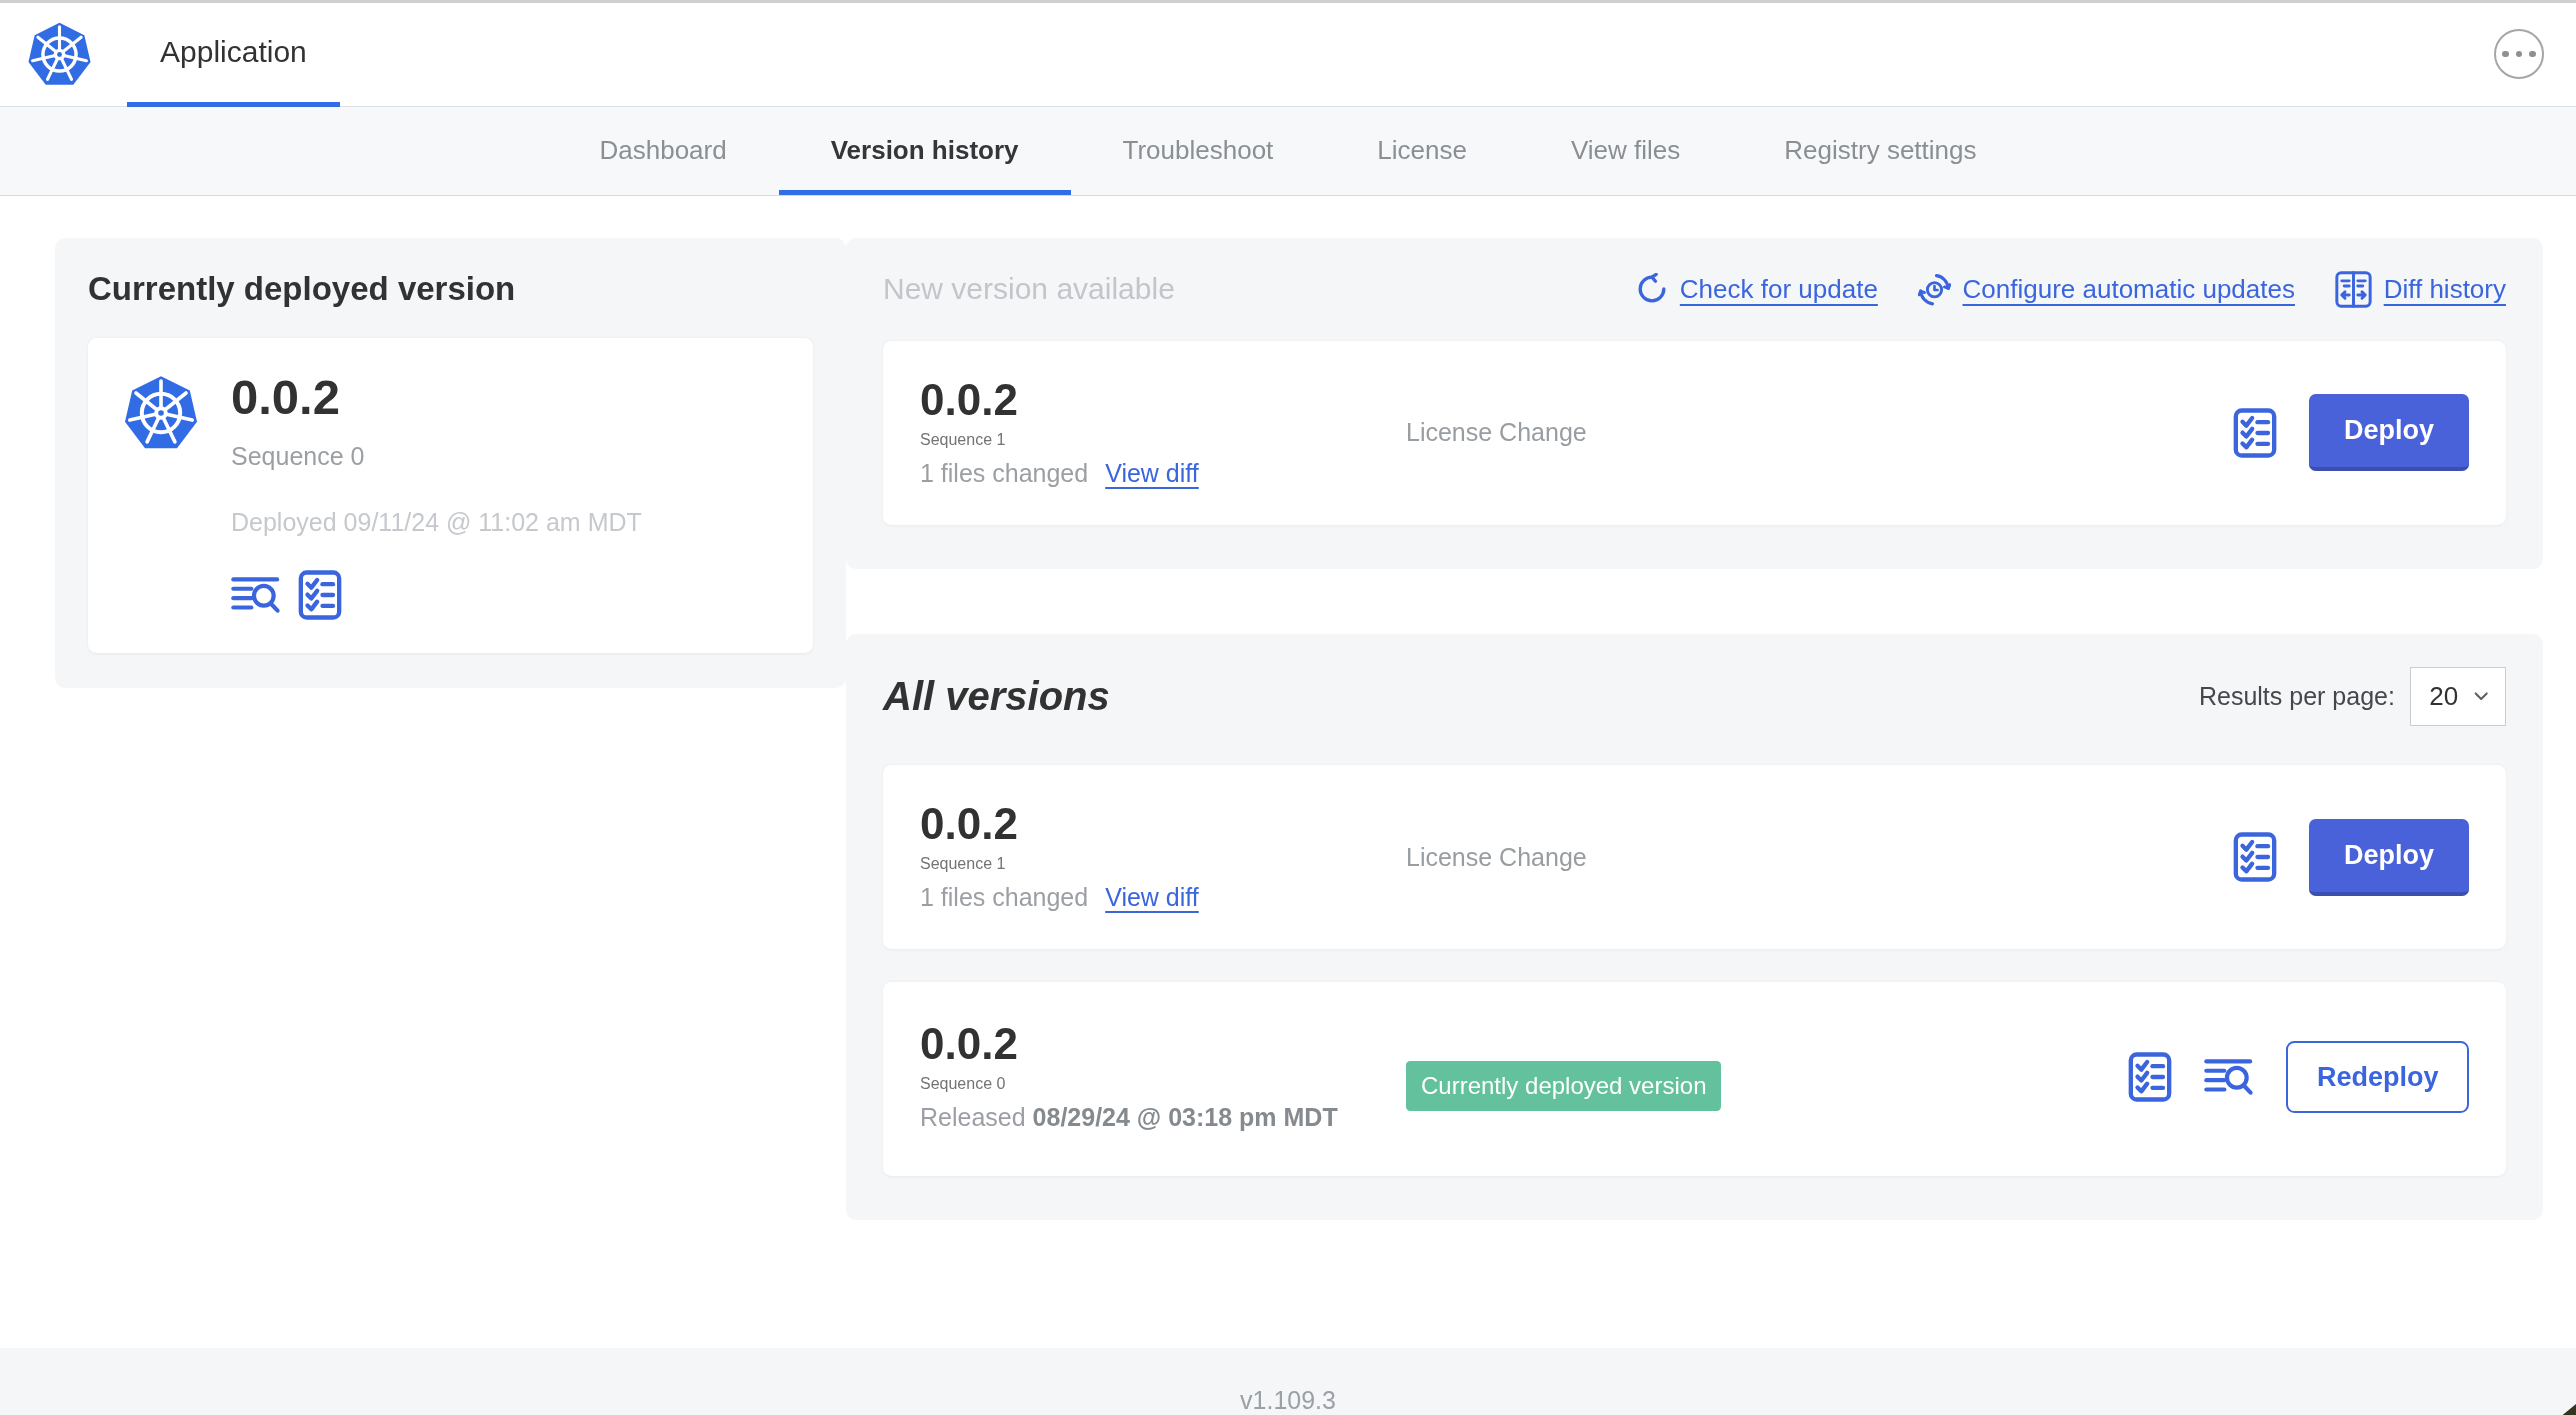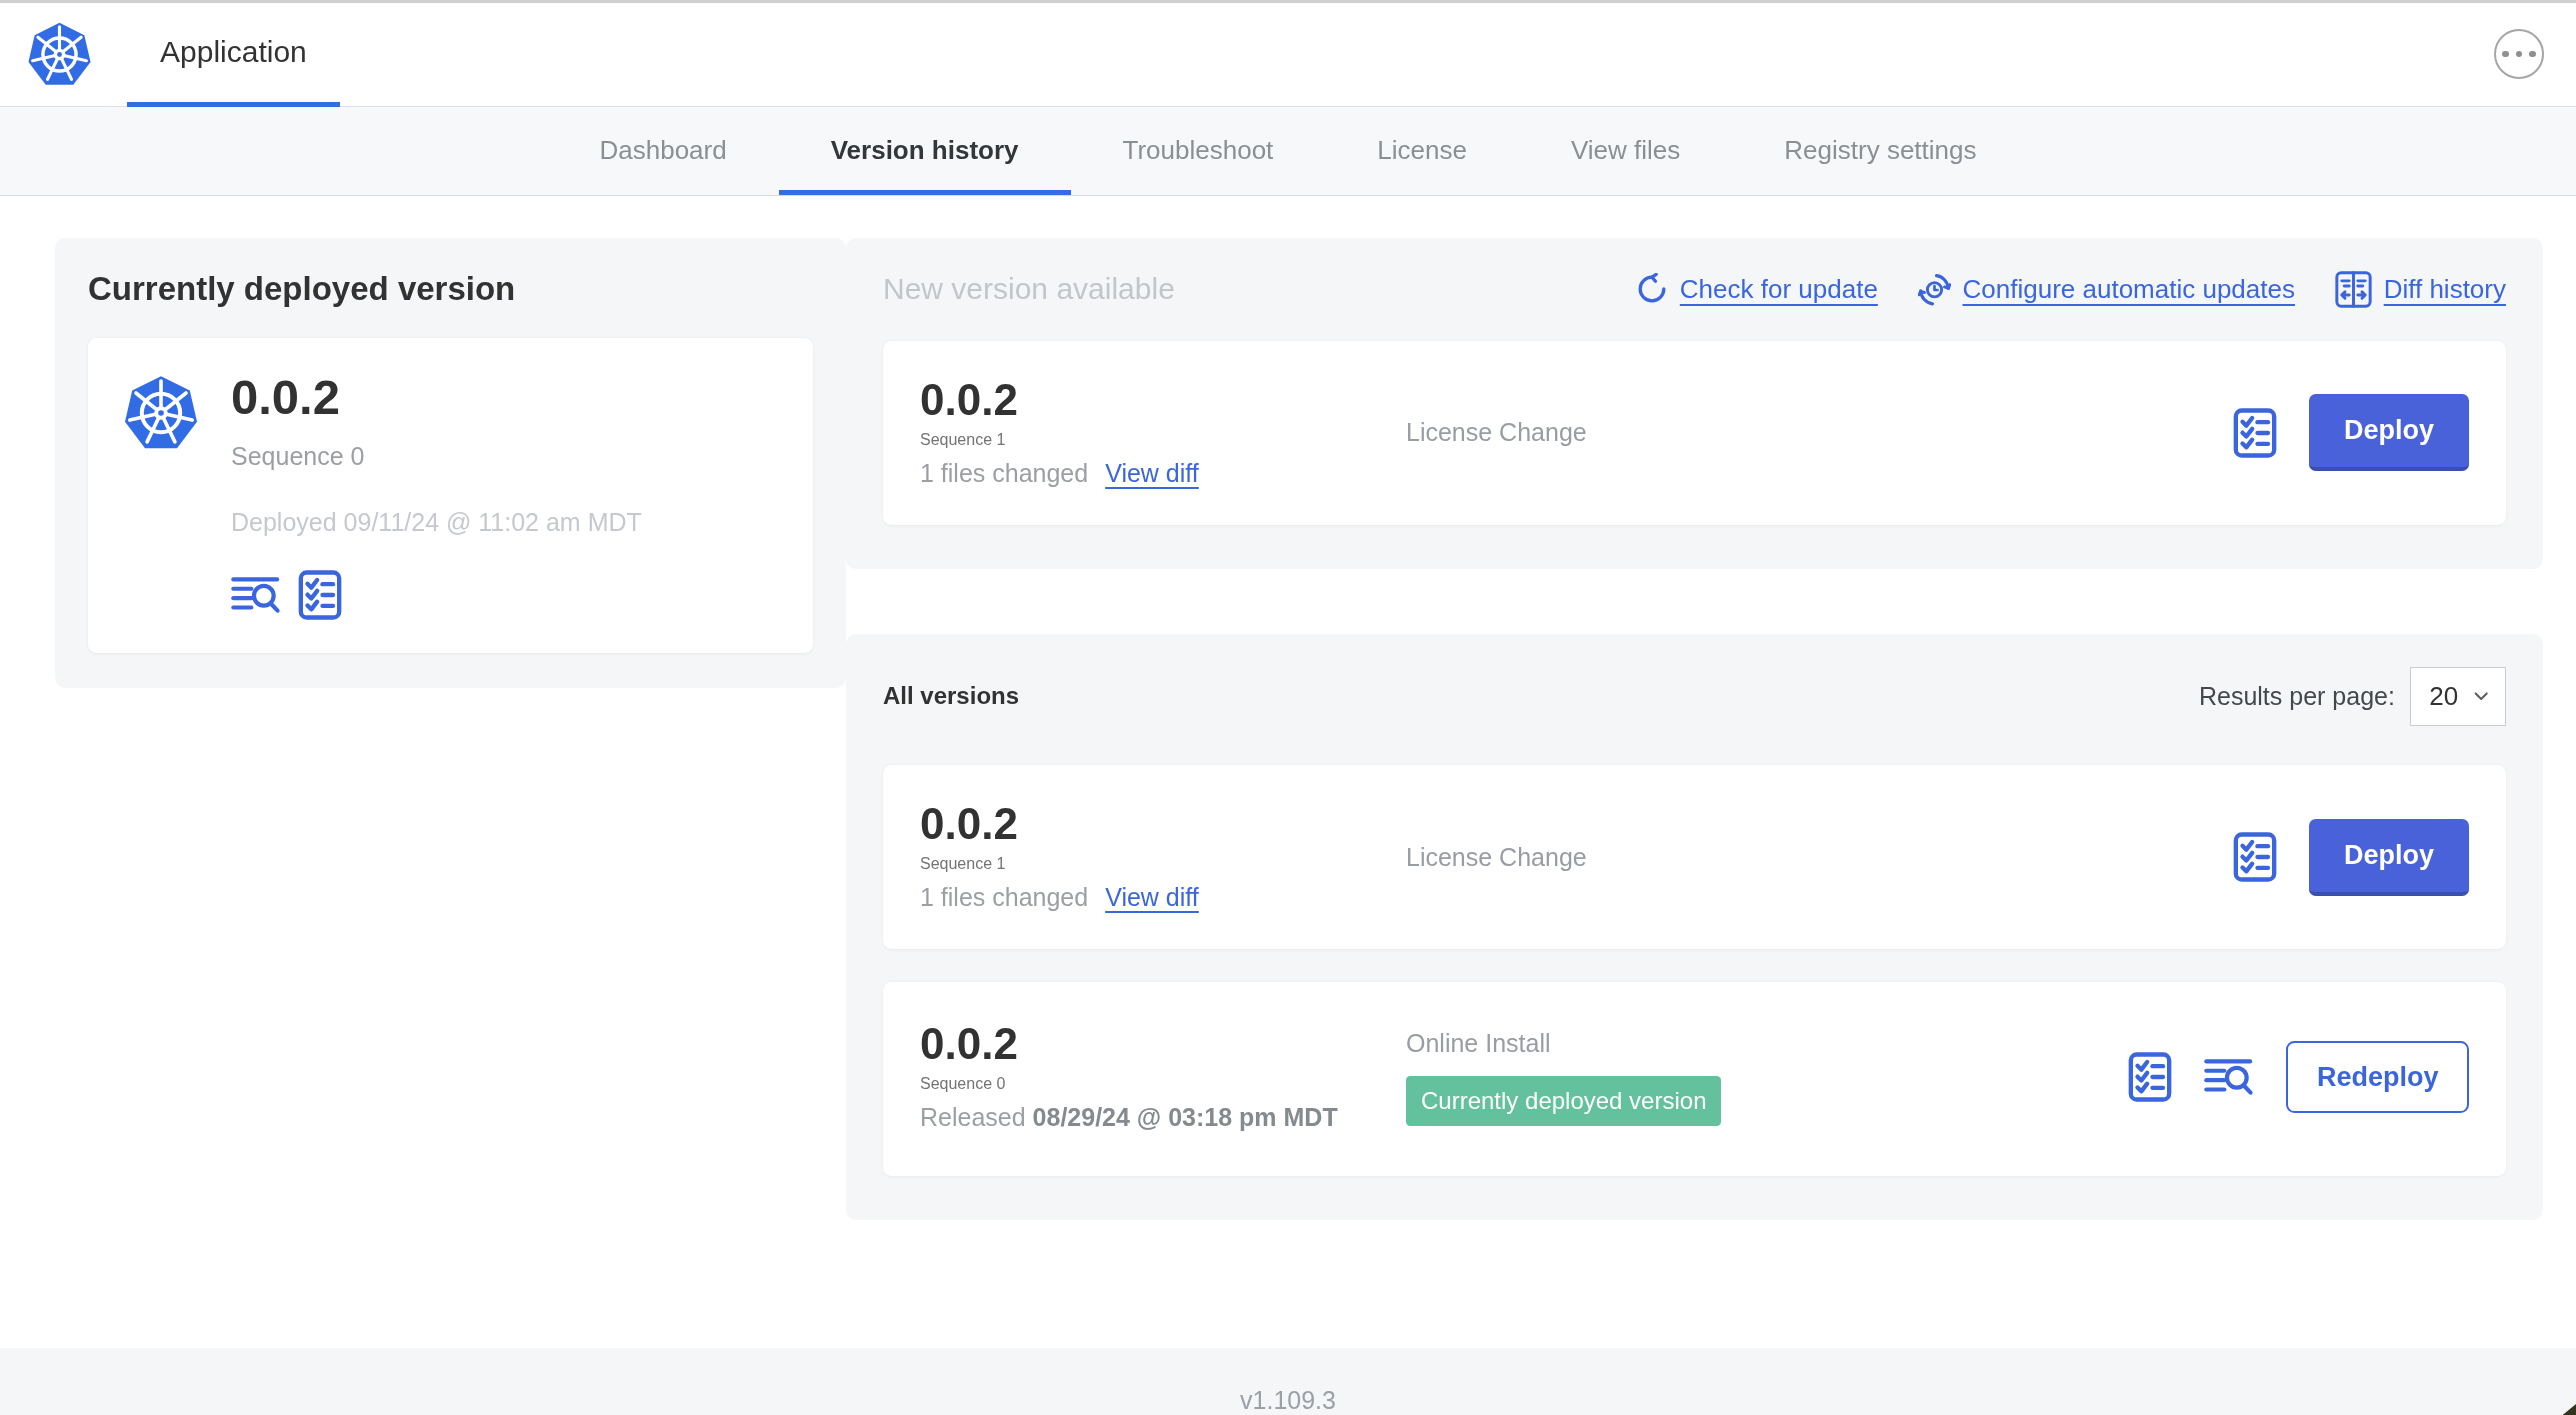--- a/index.html
+++ b/index.html
@@ -71,21 +71,21 @@
   .vc-right { display:flex; align-items:center; gap:32px; }
   .btn-deploy { background:#4a62d9; border:none; border-bottom:4.2px solid #3a4fae;
     color:#fff; font-family:inherit; font-size:27px; font-weight:700;
     padding:21px 35px; border-radius:6.7px; cursor:pointer; }
   .btn-redeploy { background:#fff; border:2.5px solid #3b65dd; color:#3b65dd;
     font-family:inherit; font-size:27px; font-weight:700; padding:18.4px 28.5px;
     border-radius:8.4px; cursor:pointer; }
 
   .section2 { margin-top:65px; padding:33px 37px 44px; }
   .sec2-head { display:flex; align-items:center; }
-  .sec2-title { font-size:24px; font-weight:700; color:#323232; }
+  .sec2-title { font-size:40px; font-weight:700; color:#323232;font-style:italic; }
   .perpage { margin-left:auto; display:flex; align-items:center; gap:15px;
     font-size:25px; color:#44484c; }
   .select { background:#fff; border:1.7px solid #c9cdd1; border-radius:0;
     padding:13.4px 15px 13.4px 18.4px; display:flex; align-items:center; gap:13.4px;
     font-size:26px; color:#323232; cursor:pointer; }
 
   .mid-col { flex:1 1 auto; }
   .src-label { font-size:25px; color:#989da2; font-weight:500; }
   .badge { margin-top:18.4px; display:inline-block; background:#63c29d; color:#fff;
     font-size:24px; font-weight:500; padding:11px 15px; border-radius:4.2px; }
@@ -303,21 +303,20 @@
       <div class="version-card" style="margin-top:33px; padding-top:40px; padding-bottom:44px">
         <div class="vc-left">
           <div class="vc-version">0.0.2</div>
           <div class="vc-seq">Sequence 0</div>
           <div class="released">
             <span>Released</span>
             <span class="date">08/29/24 @ 03:18 pm MDT</span>
           </div>
         </div>
         <div class="vc-mid mid-col">
-          <div class="src-label">Online Install</div>
           <div class="badge">Currently deployed version</div>
         </div>
         <div class="vc-right">
           <button class="icon-btn">
             <svg width="44" height="50" viewBox="0 0 26 30">
                 <use href="#checklist"></use>
               </svg>
           </button>
           <button class="icon-btn">
             <svg width="50" height="42" viewBox="0 0 32 26">

